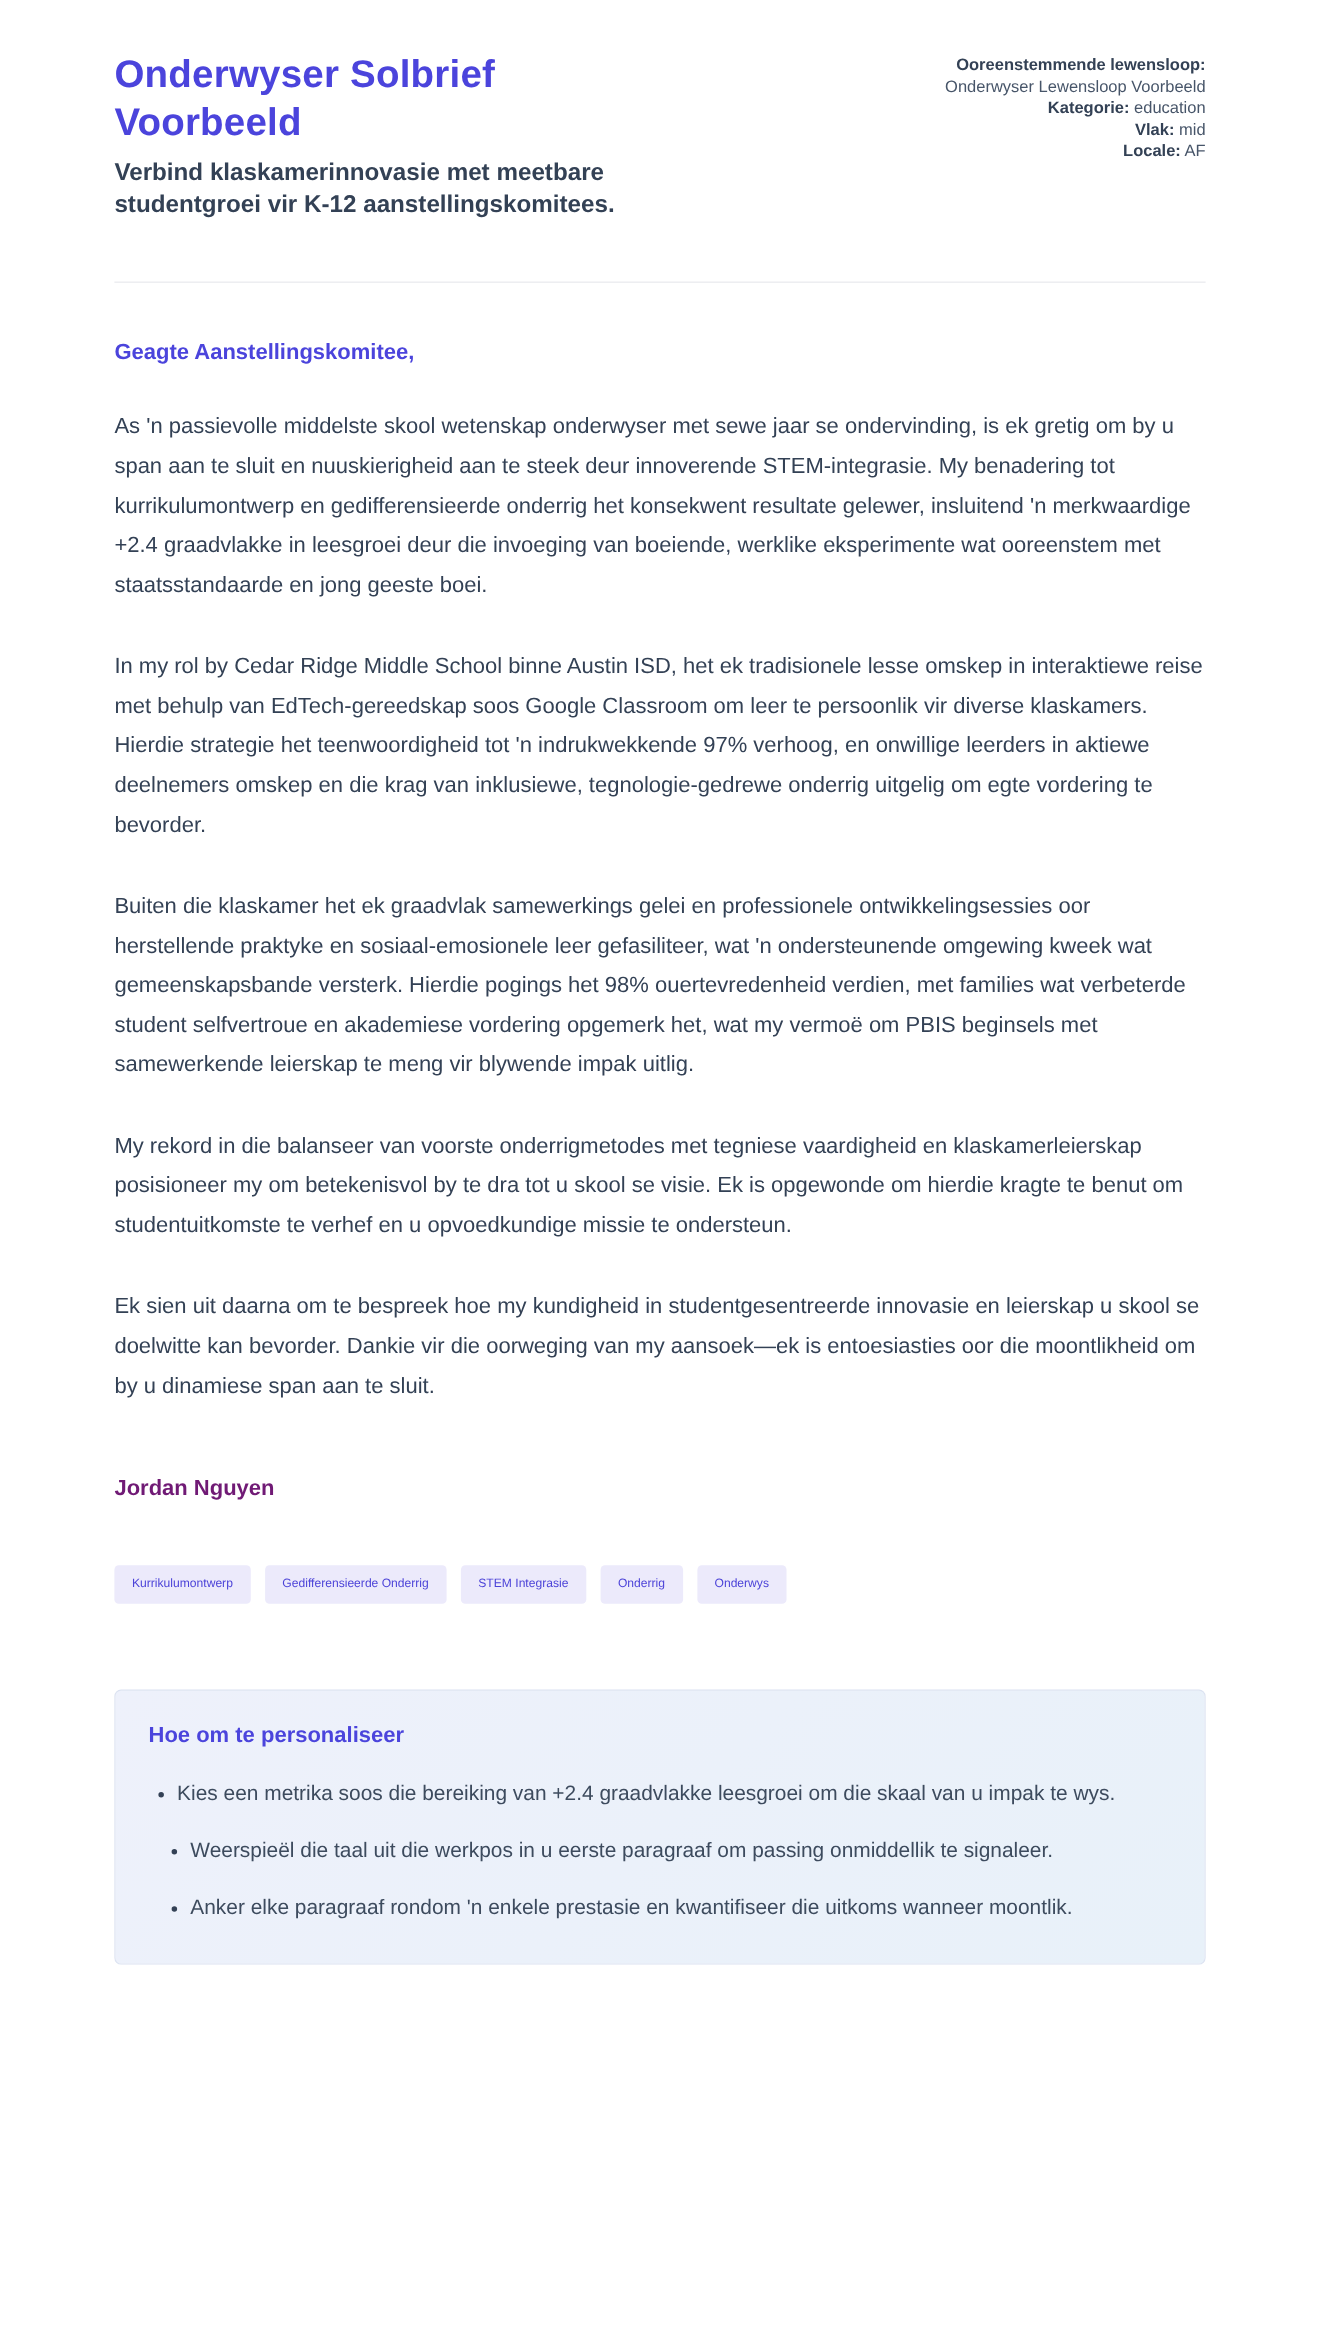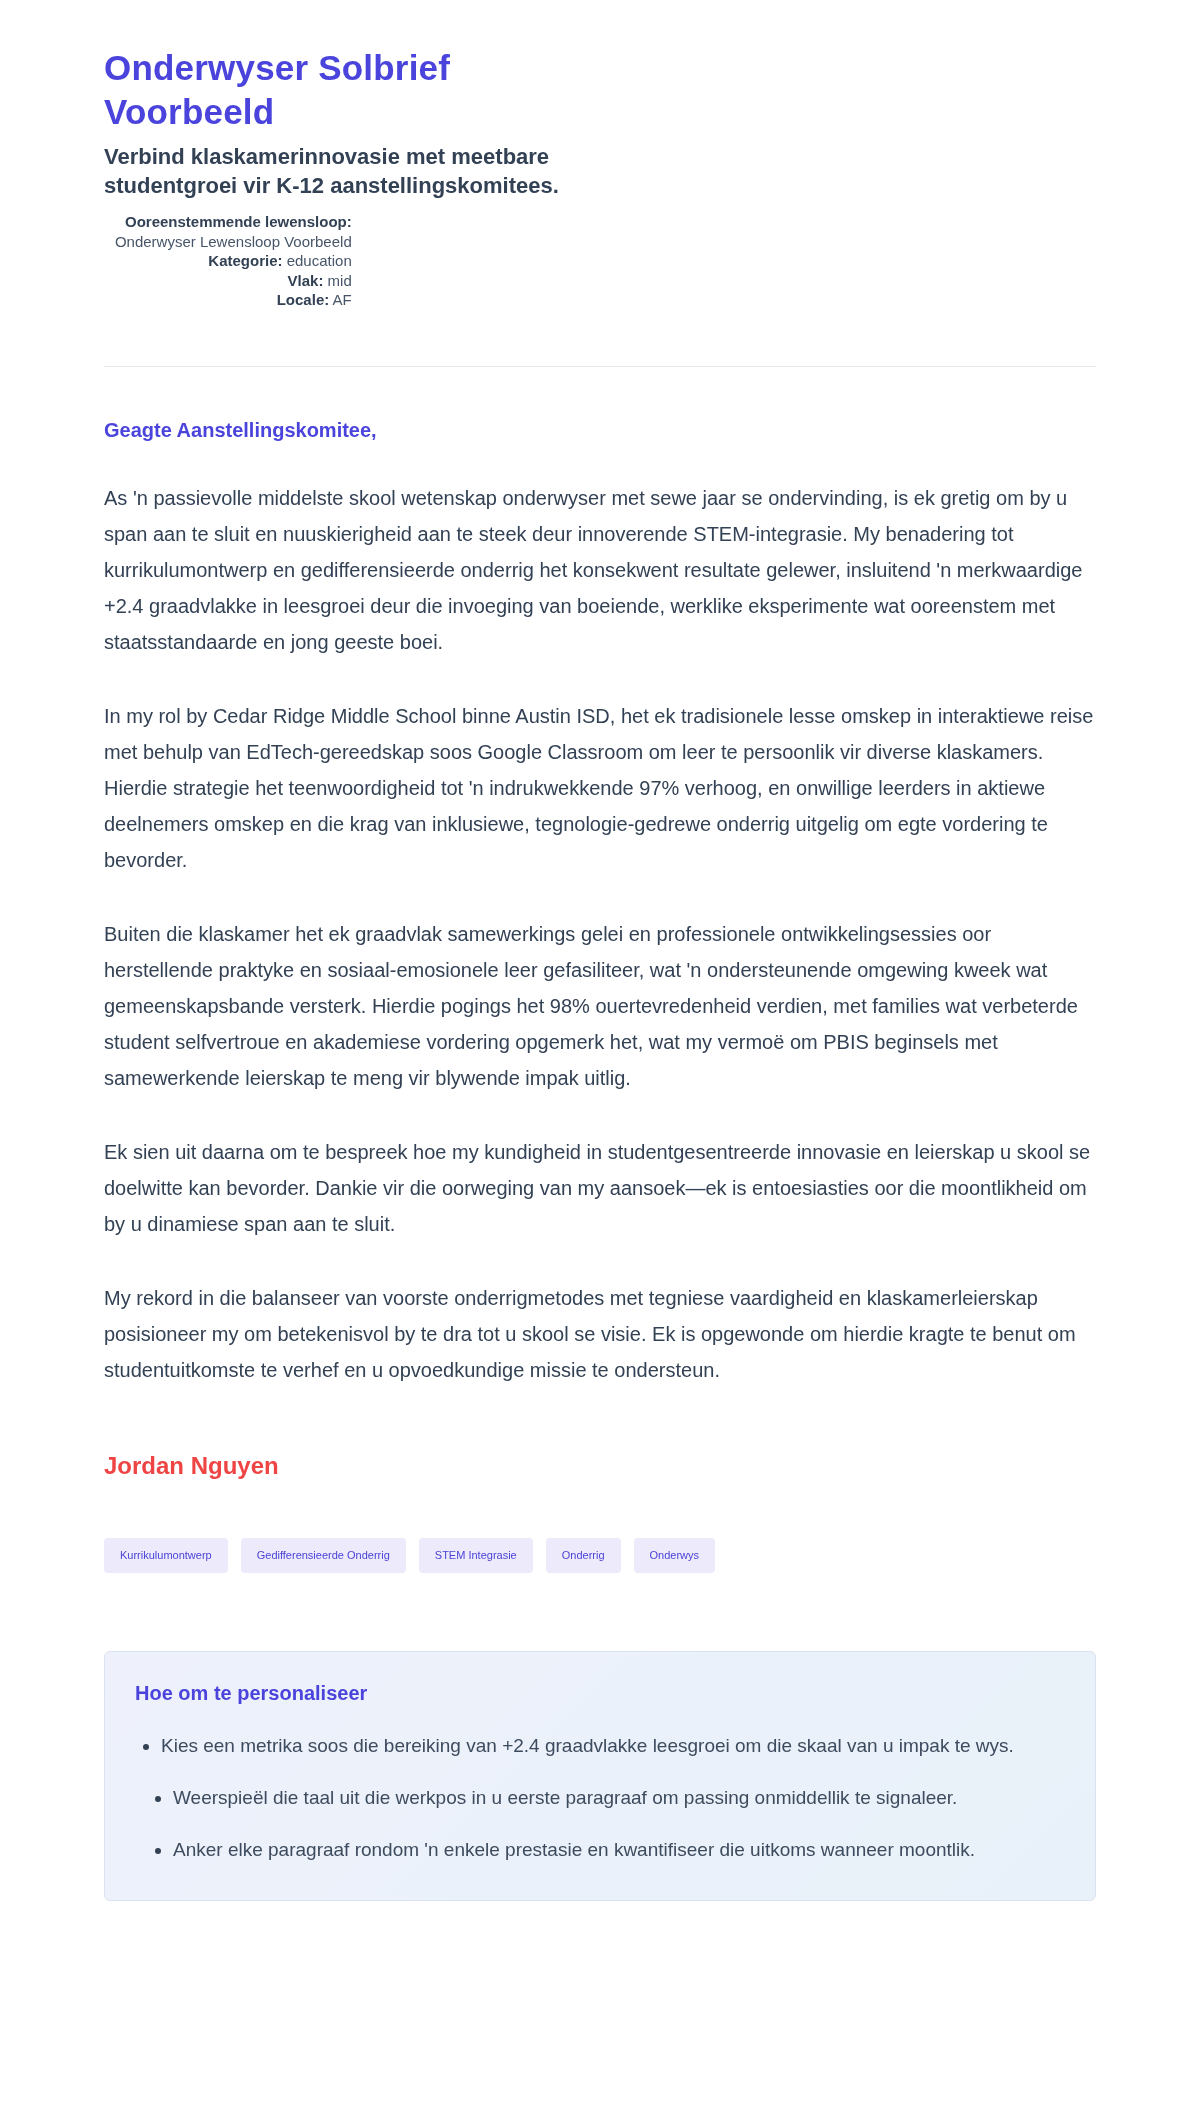--- a/index.html
+++ b/index.html
@@ -14,22 +14,21 @@
     width: 992px;
     margin: 0 auto;
     padding: 46px 0 70px 0;
   }
 
   
   .header {
     display: flex;
     justify-content: space-between;
     align-items: flex-start;
-    gap: 8px;
-    flex-direction: column;
+    gap: 42px;
   }
   .header-left { max-width: 560px; }
   .page-title {
     margin: 0;
     font-size: 35px;
     line-height: 44px;
     font-weight: 700;
     color: #4b44dc;
     max-width: 470px;
     letter-spacing: 0.2px;
@@ -66,23 +65,23 @@
     color: #4b44dc;
   }
   .para {
     margin: 38px 0 0 0;
     font-size: 20px;
     line-height: 36px;
     color: #334155;
   }
   .signature { margin-top: 64px; }
   .signature-name {
-    font-size: 24px;
+    font-size: 20px;
     font-weight: 700;
-    color: #ef4444;
+    color: #701a75;
   }
   .signature-title {
     margin-top: 17px;
     font-size: 20px;
     color: #475569;
   }
 
   
   .tags {
     display: flex;
@@ -146,22 +145,22 @@
     </div>
   </div>
 
   <hr class="divider">
 
   <div class="greeting">Geagte Aanstellingskomitee,</div>
 
   <p class="para">As 'n passievolle middelste skool wetenskap onderwyser met sewe jaar se ondervinding, is ek gretig om by u span aan te sluit en nuuskierigheid aan te steek deur innoverende STEM-integrasie. My benadering tot kurrikulumontwerp en gedifferensieerde onderrig het konsekwent resultate gelewer, insluitend 'n merkwaardige +2.4 graadvlakke in leesgroei deur die invoeging van boeiende, werklike eksperimente wat ooreenstem met staatsstandaarde en jong geeste boei.</p>
   <p class="para">In my rol by Cedar Ridge Middle School binne Austin ISD, het ek tradisionele lesse omskep in interaktiewe reise met behulp van EdTech-gereedskap soos Google Classroom om leer te persoonlik vir diverse klaskamers. Hierdie strategie het teenwoordigheid tot 'n indrukwekkende 97% verhoog, en onwillige leerders in aktiewe deelnemers omskep en die krag van inklusiewe, tegnologie-gedrewe onderrig uitgelig om egte vordering te bevorder.</p>
   <p class="para">Buiten die klaskamer het ek graadvlak samewerkings gelei en professionele ontwikkelingsessies oor herstellende praktyke en sosiaal-emosionele leer gefasiliteer, wat 'n ondersteunende omgewing kweek wat gemeenskapsbande versterk. Hierdie pogings het 98% ouertevredenheid verdien, met families wat verbeterde student selfvertroue en akademiese vordering opgemerk het, wat my vermoë om PBIS beginsels met samewerkende leierskap te meng vir blywende impak uitlig.</p>
+  <p class="para">My rekord in die balanseer van voorste onderrigmetodes met tegniese vaardigheid en klaskamerleierskap posisioneer my om betekenisvol by te dra tot u skool se visie. Ek is opgewonde om hierdie kragte te benut om studentuitkomste te verhef en u opvoedkundige missie te ondersteun.</p>
   <p class="para">Ek sien uit daarna om te bespreek hoe my kundigheid in studentgesentreerde innovasie en leierskap u skool se doelwitte kan bevorder. Dankie vir die oorweging van my aansoek—ek is entoesiasties oor die moontlikheid om by u dinamiese span aan te sluit.</p>
-  <p class="para">My rekord in die balanseer van voorste onderrigmetodes met tegniese vaardigheid en klaskamerleierskap posisioneer my om betekenisvol by te dra tot u skool se visie. Ek is opgewonde om hierdie kragte te benut om studentuitkomste te verhef en u opvoedkundige missie te ondersteun.</p>
 
   <div class="signature">
     <div class="signature-name">Jordan Nguyen</div>
   </div>
 
   <div class="tags">
     <span class="chip">Kurrikulumontwerp</span>
     <span class="chip">Gedifferensieerde Onderrig</span>
     <span class="chip">STEM Integrasie</span>
     <span class="chip">Onderrig</span>

